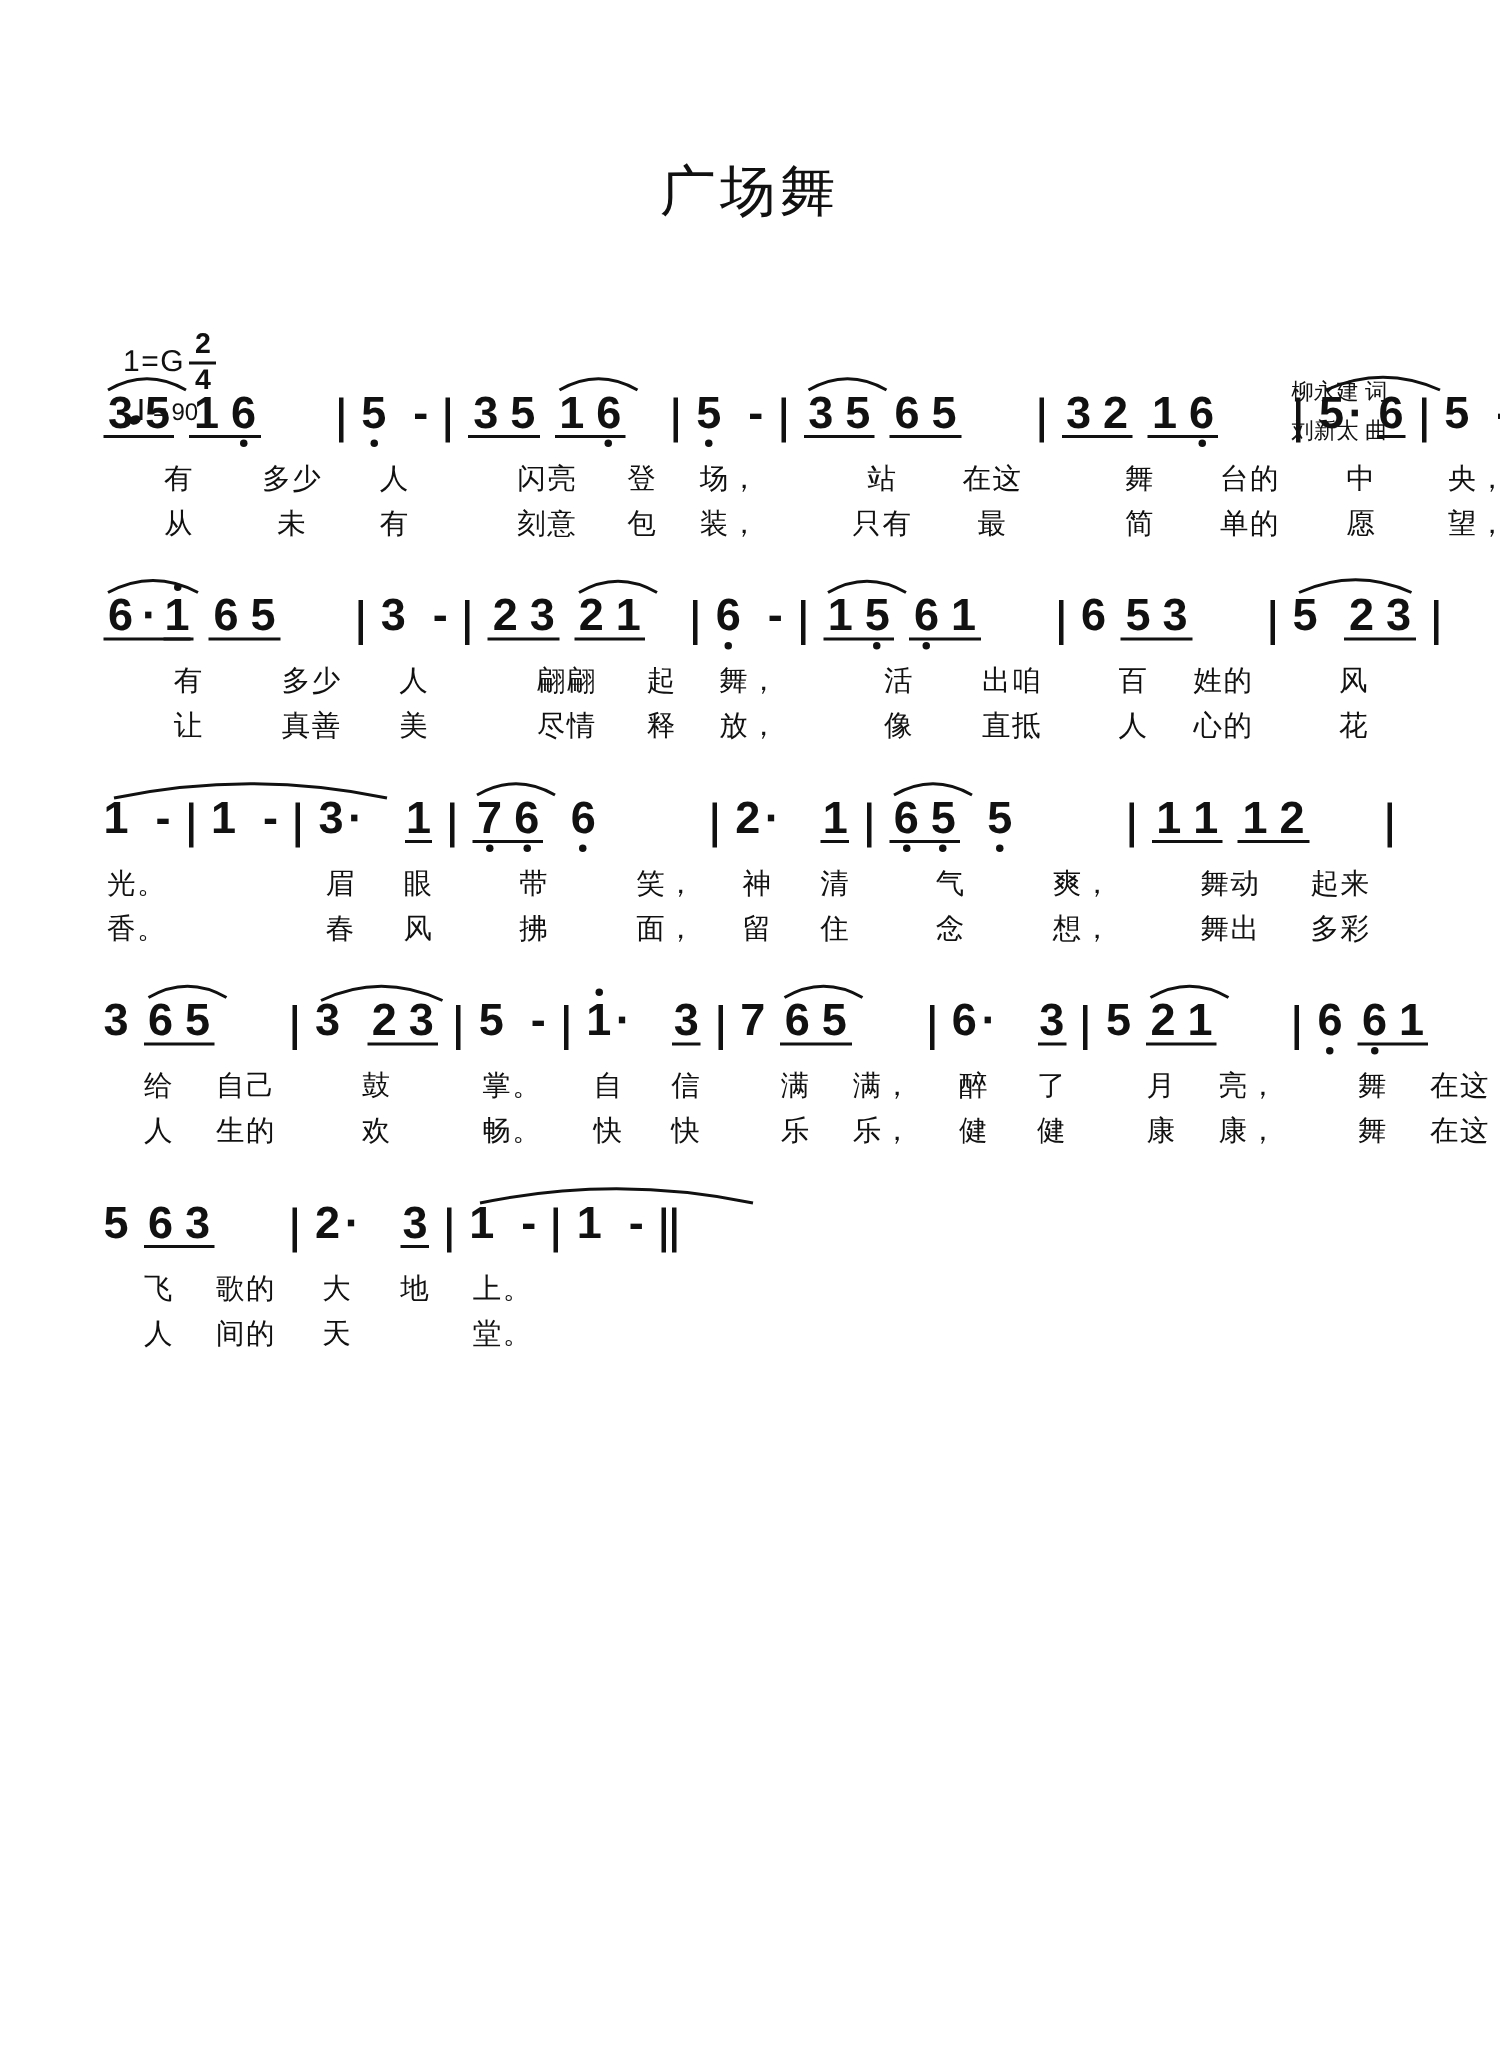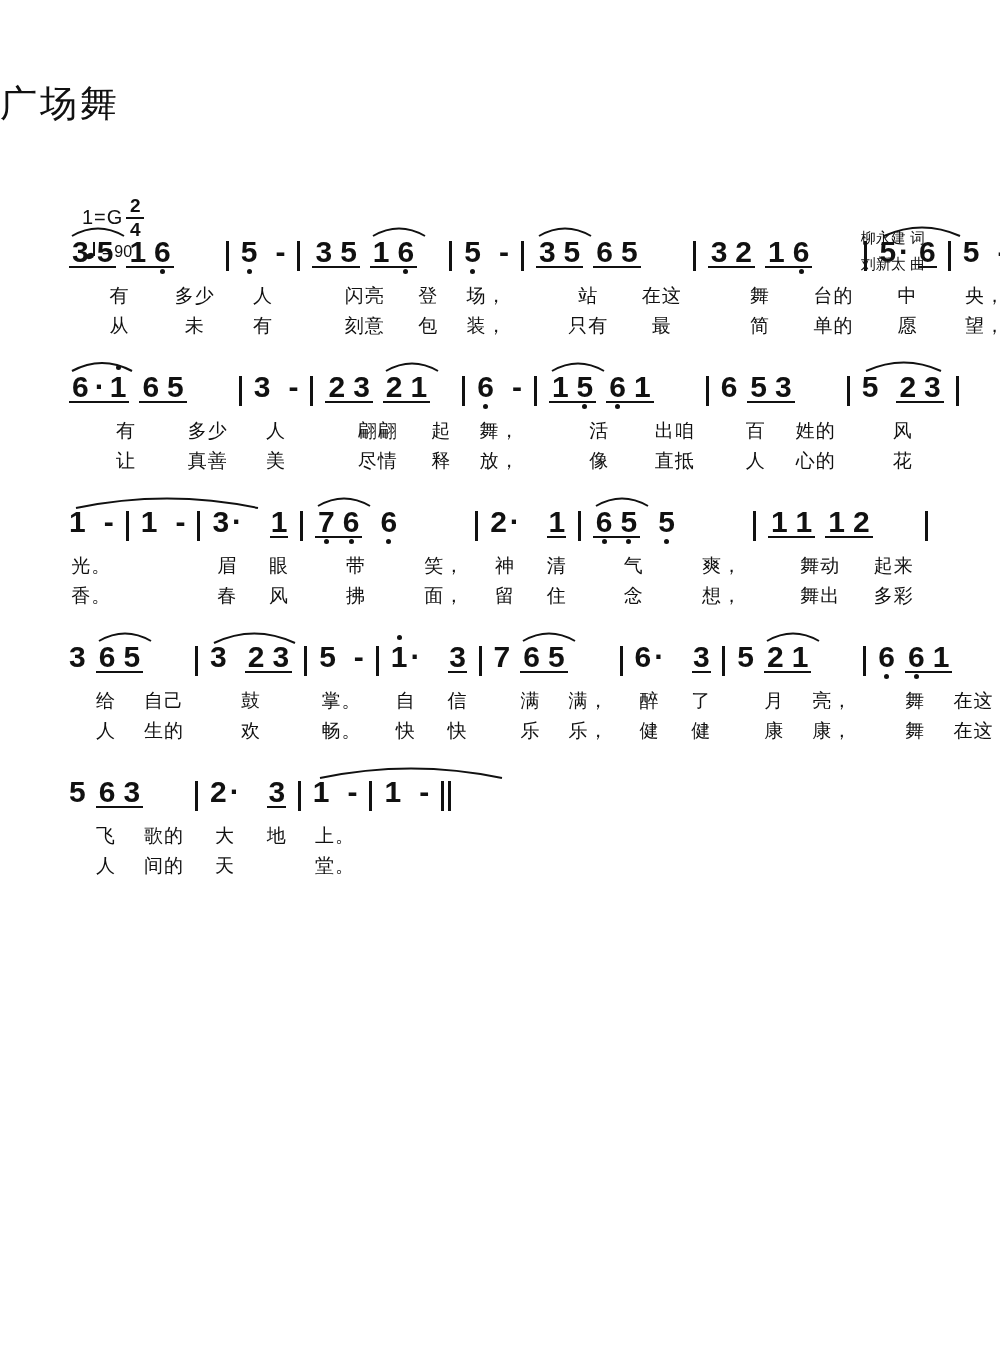--- a/index.html
+++ b/index.html
@@ -18,25 +18,25 @@
 
   .page {
     position: relative;
     width: 1000px;
     height: 1365px;
     box-sizing: border-box;
   }
 
   
   .title {
-    text-align: left;
+    text-align: center;
     font-size: 37px;
     font-weight: 500;
     letter-spacing: 3px;
-    padding-top: 79px;
+    padding-top: 103px;
     font-family: "Liberation Sans", "DejaVu Sans", sans-serif;
   }
 
   .header-row {
     position: relative;
     height: 92px;
     margin-top: 14px;
   }
 
   .keysig {

